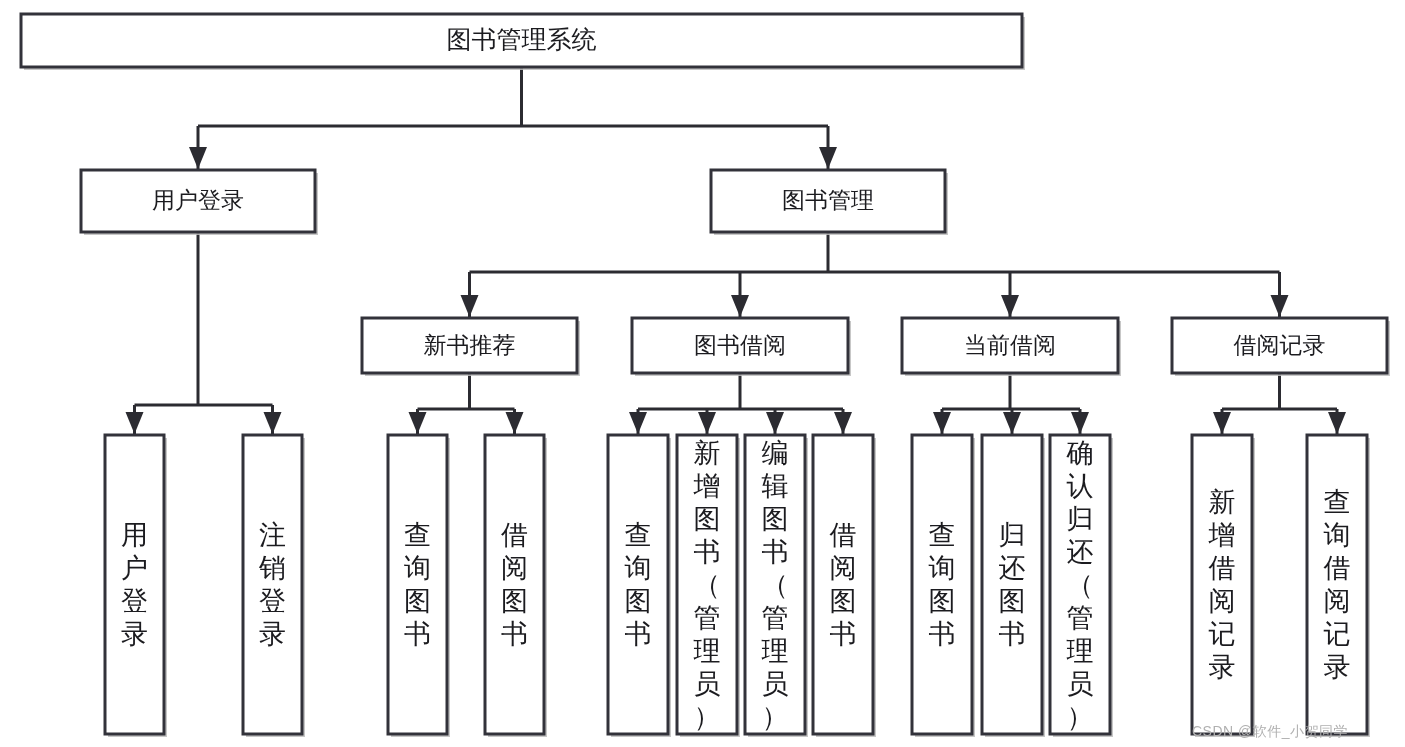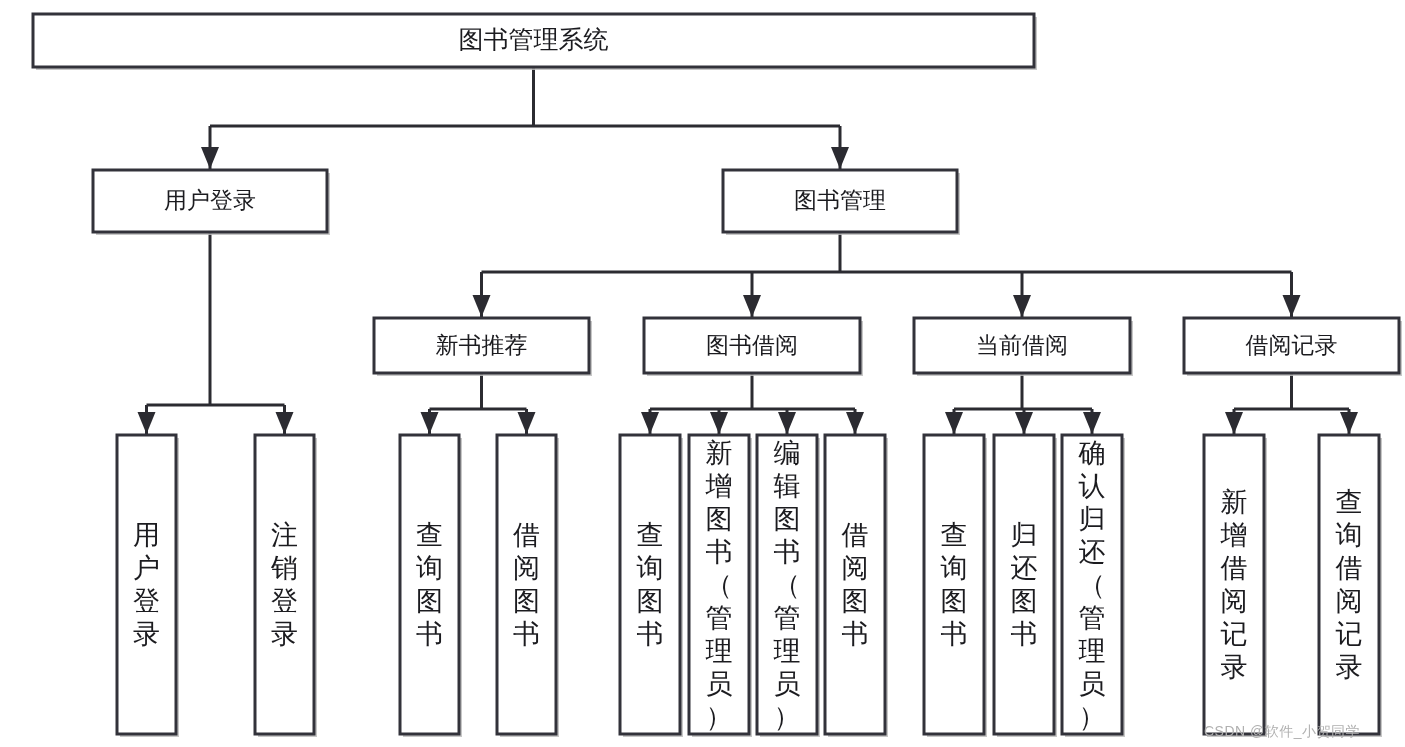--- a/index.html
+++ b/index.html
@@ -13,21 +13,20 @@
     font-family: "Liberation Sans", "DejaVu Sans", sans-serif;
     overflow: hidden;
     position: relative;
   }
   #diagram-root {
     position: absolute;
     left: 0;
     top: 0;
     width: 1358px;
     height: 747px;
-    margin-left: 12px;
   }
   svg.diagram {
     display: block;
     width: 1405px;
     height: 747px;
     background: #ffffff;
   }
   .node-rect {
     fill: #ffffff;
     stroke: #32323a;

